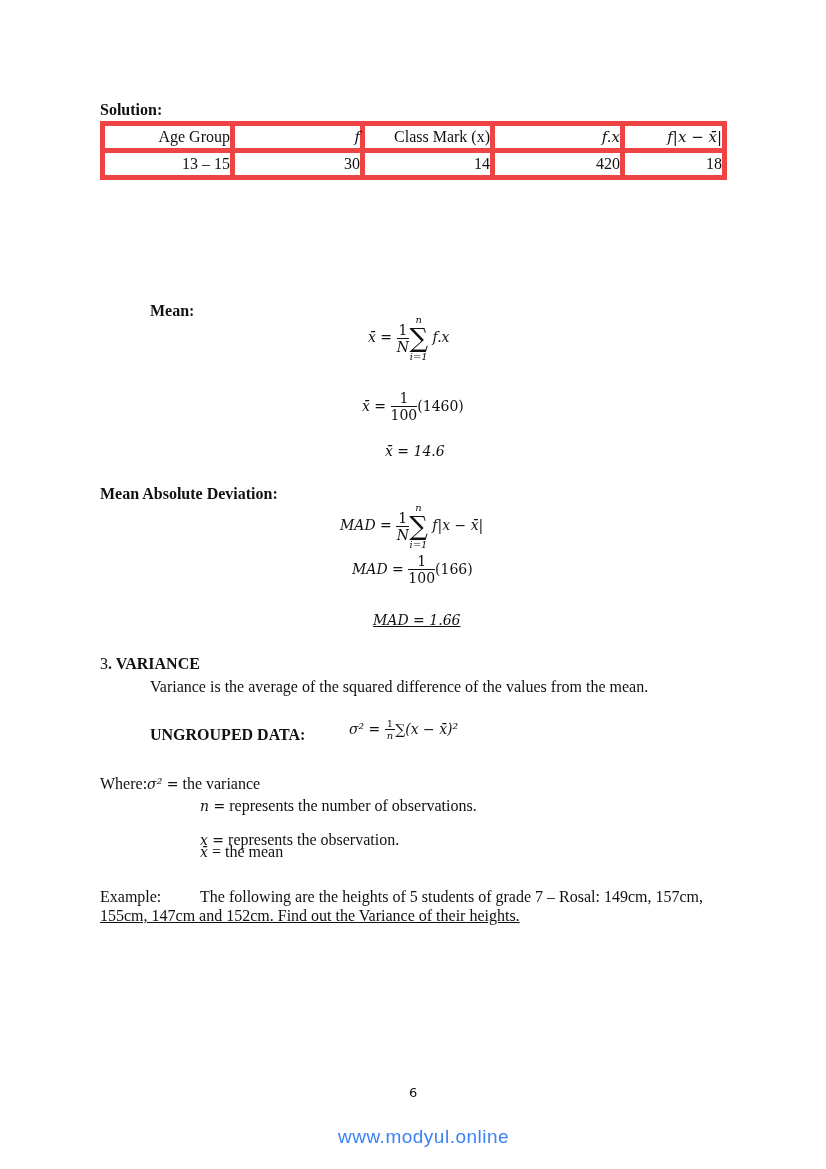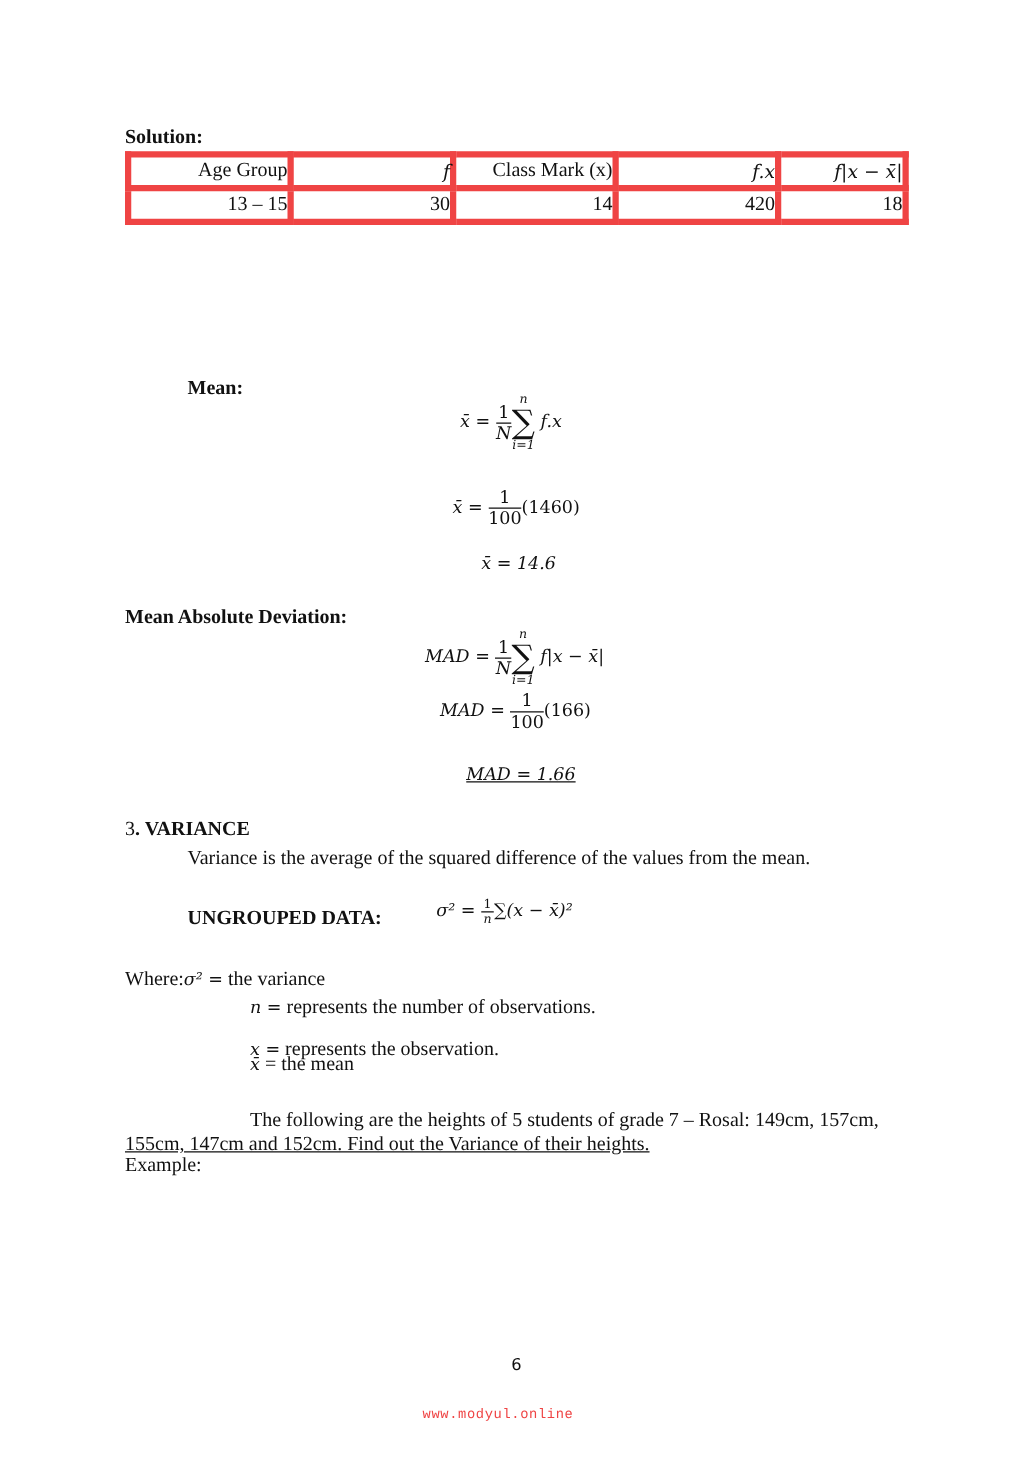--- a/index.html
+++ b/index.html
@@ -18,21 +18,21 @@
   table.sol tr.r4 td { border-bottom:2px solid #777; }
   .mi { font-family:"DejaVu Serif", serif; font-style:italic; font-size:15px; }
 
   .frac { display:inline-block; vertical-align:middle; text-align:center; }
   .frac .num { display:block; border-bottom:1px solid #111; padding:0 2px; line-height:16px; }
   .frac .den { display:block; line-height:16px; }
   .sumop { display:inline-block; vertical-align:middle; text-align:center; line-height:11px; }
   .sumop .lim { display:block; font-size:10px; font-style:italic; font-family:"DejaVu Serif", serif; }
   .sumop .sig { display:block; font-size:26px; font-style:normal; line-height:26px; font-family:"DejaVu Serif", serif; }
   .pagenum { font-family:"DejaVu Sans", sans-serif; font-size:13px; }
-  .wm { font-family:Liberation Mono, monospace; font-size:11px; color:#ef4444; letter-spacing:0.5px; }
+  .wm { font-family:Liberation Sans, sans-serif; font-size:19px; color:#3b82f6; letter-spacing:0.5px; }
 </style>
 </head>
 <body>
 
 <div class="abs bold t16" style="left:100px;top:101px;">Solution:</div>
 
 <table class="sol">
   <tbody>
       <tr>
     <td style="width:125px">Age Group</td>
@@ -126,18 +126,18 @@
 </div>
 <div class="abs t16" style="left:200px;top:820px;margin-top:11px;">
   <span class="math">x =</span>
   <span>represents the observation.</span>
 </div>
 <div class="abs t16" style="left:200px;top:843px;">
   <span class="math">x̄</span>
   <span>= the mean</span>
 </div>
 
-<div class="abs t16" style="left:100px;top:888px;margin-top:36px;">Example:</div>
+<div class="abs t16" style="left:100px;top:888px;">Example:</div>
 <div class="abs t16" style="left:200px;top:888px;">The following are the heights of 5 students of grade 7 – Rosal: 149cm, 157cm,</div>
 <div class="abs t16" style="left:100px;top:907px;text-decoration:underline;">155cm, 147cm and 152cm. Find out the Variance of their heights.</div>
 
 <div class="abs pagenum" style="left:409px;top:1085px;">6</div>
 <div class="abs wm" style="left:338px;top:1126px;">www.modyul.online</div>
 
 </body></html>

